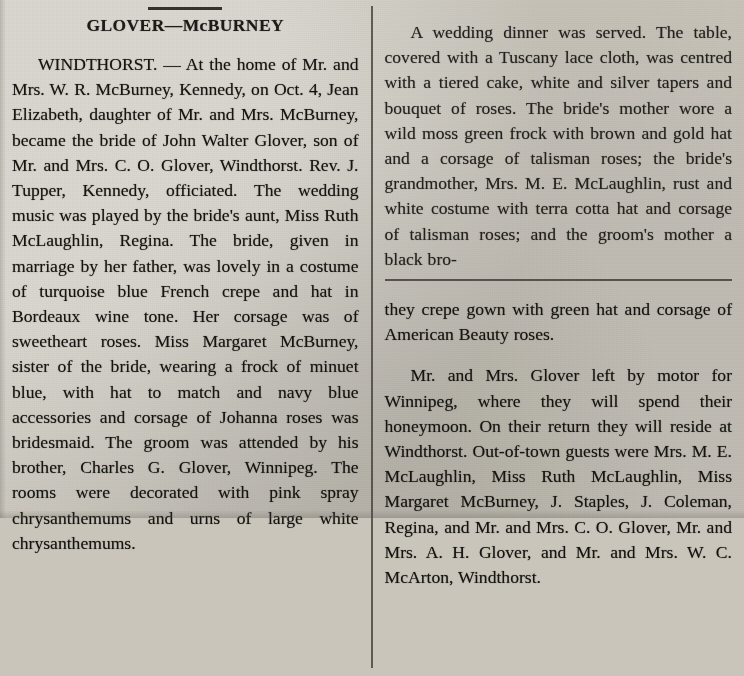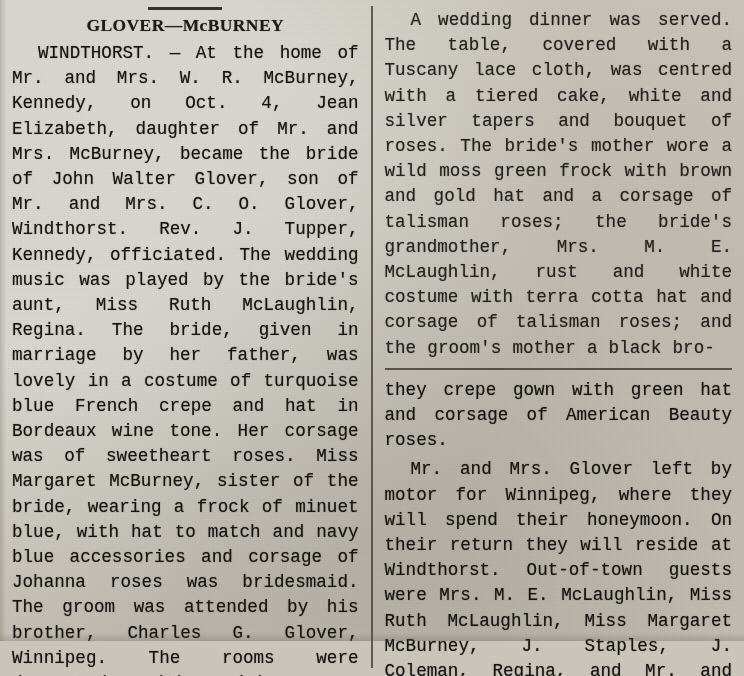--- a/index.html
+++ b/index.html
@@ -9,21 +9,21 @@
   }
   body {
     width: 744px;
     height: 676px;
     overflow: hidden;
     font-family: "Liberation Serif", serif;
   }
   #clipping {
     position: relative;
     width: 744px;
-    height: 641px;
+    height: 518px;
     background: #c8c4ba;
     background-image:
       radial-gradient(circle at 12% 22%, rgba(255,255,255,0.30) 0 26%, rgba(255,255,255,0) 60%),
       radial-gradient(circle at 78% 70%, rgba(160,155,145,0.22) 0 30%, rgba(160,155,145,0) 65%),
       radial-gradient(circle at 45% 95%, rgba(120,116,108,0.18) 0 20%, rgba(120,116,108,0) 55%);
     box-sizing: border-box;
     padding: 4px 6px 0 6px;
   }
   .grain {
     position: absolute;
@@ -69,28 +69,28 @@
     font-family: "Liberation Serif", serif;
     font-weight: bold;
     font-size: 17.5px;
     letter-spacing: 0.4px;
     color: #1c1a17;
     margin: 0 0 5px 0;
     text-shadow: 0 0 1px rgba(40,38,34,0.55);
   }
 
   p.body {
-    margin: 4px 0 0 0;
+    margin: 16px 0 0 0;
     font-size: 17.6px;
     line-height: 25.2px;
     color: #15130f;
     text-align: justify;
     text-justify: inter-word;
     text-indent: 26px;
-    font-family: Liberation Mono, monospace;
+    font-family: Liberation Serif, serif;
     text-shadow: 0 0 1.1px rgba(30,28,24,0.55);
     word-spacing: 0.6px;
   }
   p.body.noindent { text-indent: 0; }
 
   .faded {
     color: #5e5a52;
     text-shadow: 0 0 1.4px rgba(120,116,108,0.6);
     opacity: 0.92;
   }

